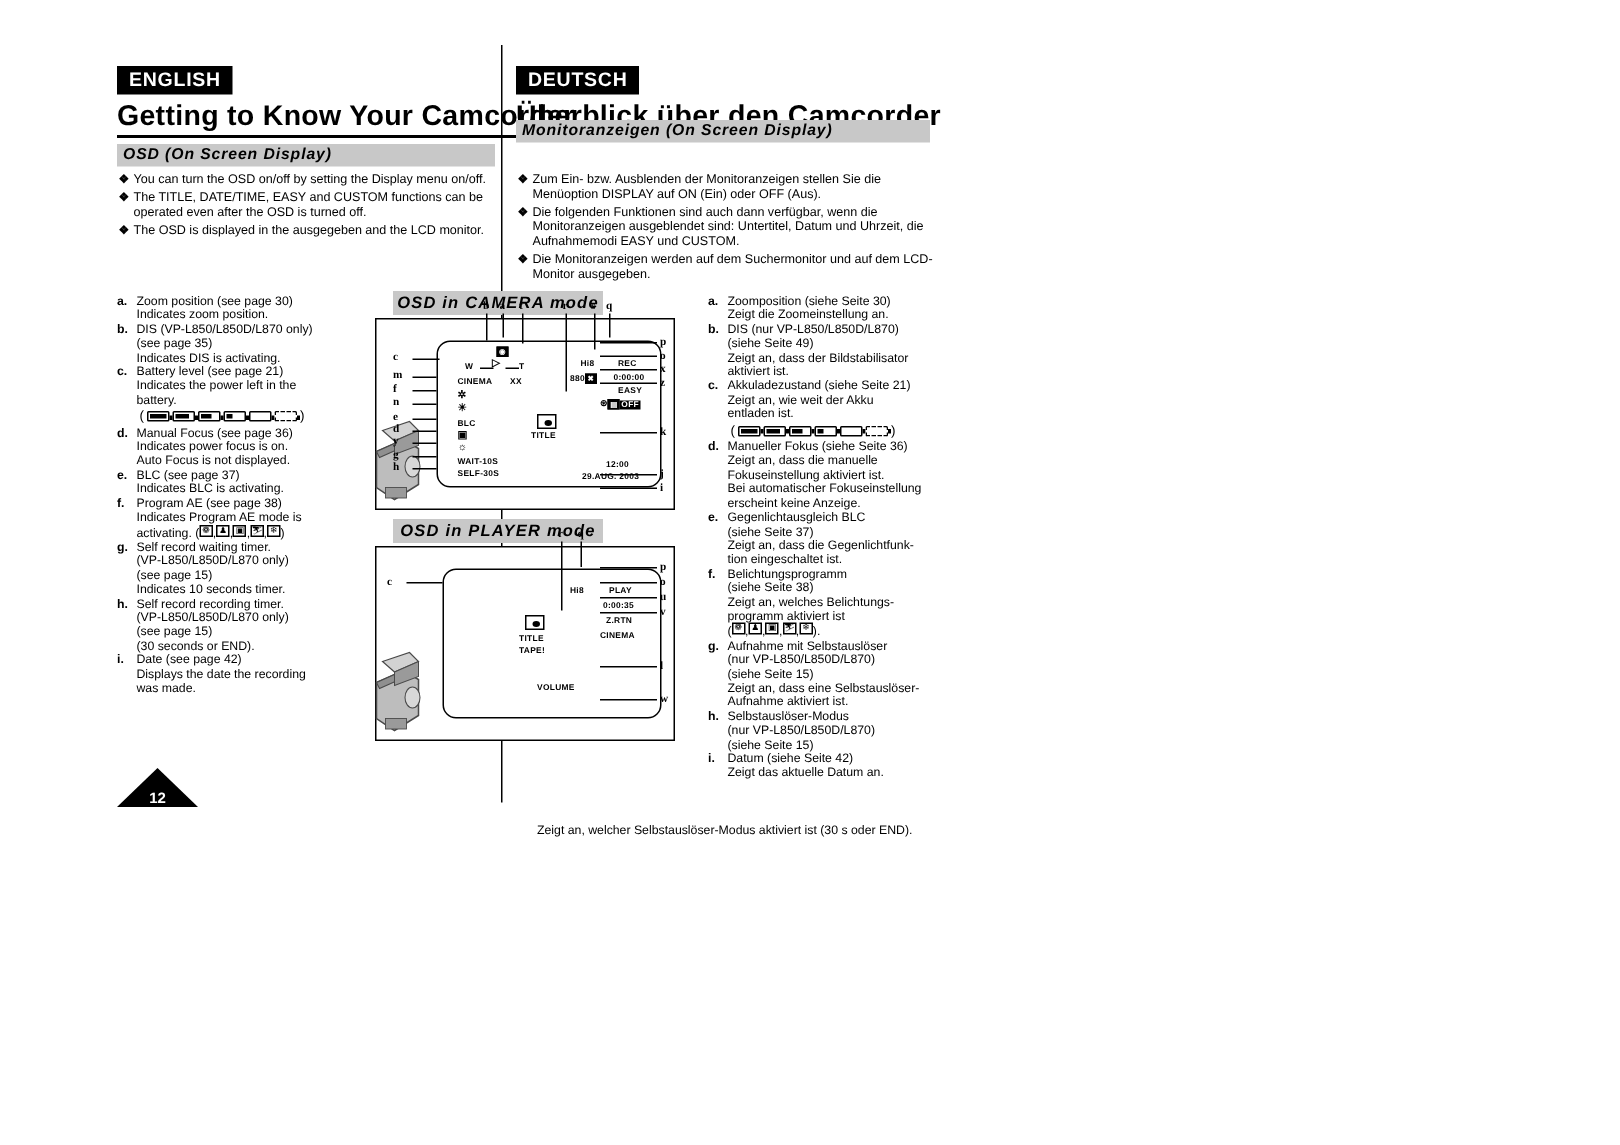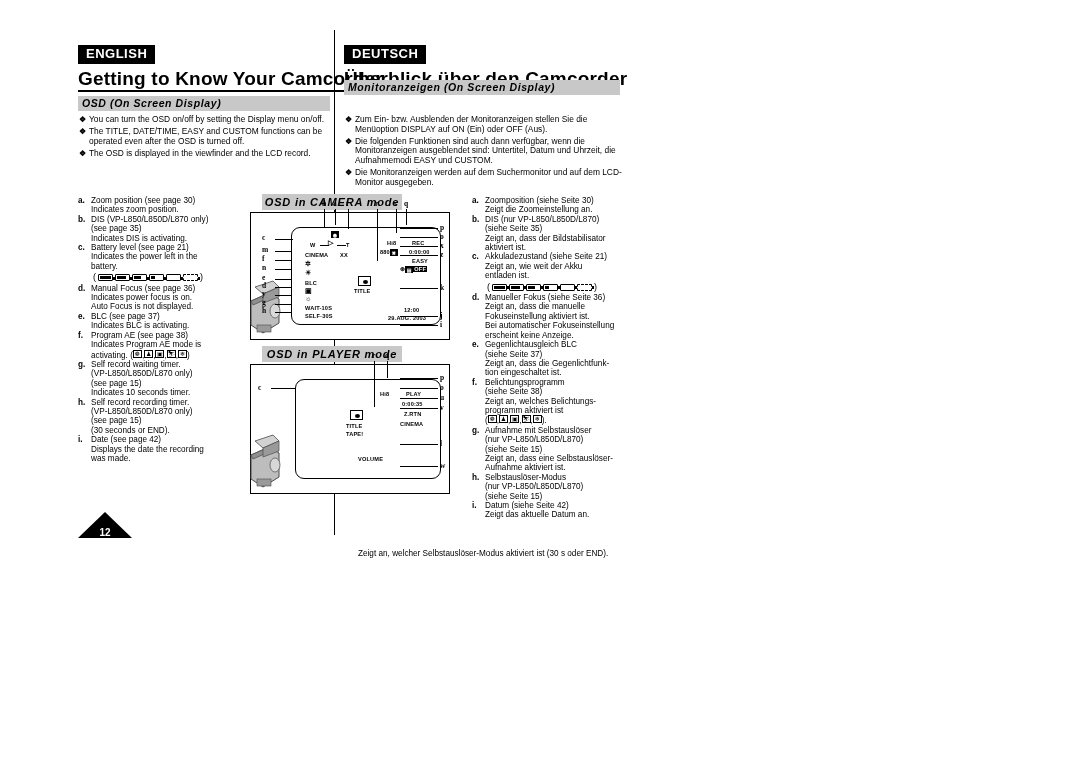--- a/index.html
+++ b/index.html
@@ -188,21 +188,21 @@
       <div class="bullet-row">
         <div class="bullet-mark">❖</div>
         <div class="bullet-text">You can turn the OSD on/off by setting the Display menu on/off.</div>
       </div>
       <div class="bullet-row">
         <div class="bullet-mark">❖</div>
         <div class="bullet-text">The TITLE, DATE/TIME, EASY and CUSTOM functions can be operated even after the OSD is turned off.</div>
       </div>
       <div class="bullet-row">
         <div class="bullet-mark">❖</div>
-        <div class="bullet-text">The OSD is displayed in the viewfinder and the LCD record.</div>
+        <div class="bullet-text">The OSD is displayed in the ausgegeben and the LCD monitor.</div>
       </div>
     </div>
   <div class="bullets right" id="bl-right">
       <div class="bullet-row">
         <div class="bullet-mark">❖</div>
         <div class="bullet-text">Zum Ein- bzw. Ausblenden der Monitoranzeigen stellen Sie die Menüoption DISPLAY auf ON (Ein) oder OFF (Aus).</div>
       </div>
       <div class="bullet-row">
         <div class="bullet-mark">❖</div>
         <div class="bullet-text">Die folgenden Funktionen sind auch dann verfügbar, wenn die Monitoranzeigen ausgeblendet sind: Untertitel, Datum und Uhrzeit, die Aufnahmemodi EASY und CUSTOM.</div>
@@ -310,21 +310,21 @@
         <div class="li-key">a.</div>
         <div class="li-body">
           <div class="li-head">Zoomposition (siehe Seite 30)</div>
           <div class="li-sub">Zeigt die Zoomeinstellung an.</div>
         </div>
       </div>
       <div class="li-row">
         <div class="li-key">b.</div>
         <div class="li-body">
           <div class="li-head">DIS (nur VP-L850/L850D/L870)</div>
-          <div class="li-head">(siehe Seite 35)</div>
+          <div class="li-head">(siehe Seite 49)</div>
           <div class="li-sub">Zeigt an, dass der Bildstabilisator</div>
           <div class="li-sub">aktiviert ist.</div>
         </div>
       </div>
       <div class="li-row">
         <div class="li-key">c.</div>
         <div class="li-body">
           <div class="li-head">Akkuladezustand (siehe Seite 21)</div>
           <div class="li-sub">Zeigt an, wie weit der Akku</div>
           <div class="li-sub">entladen ist.</div>

